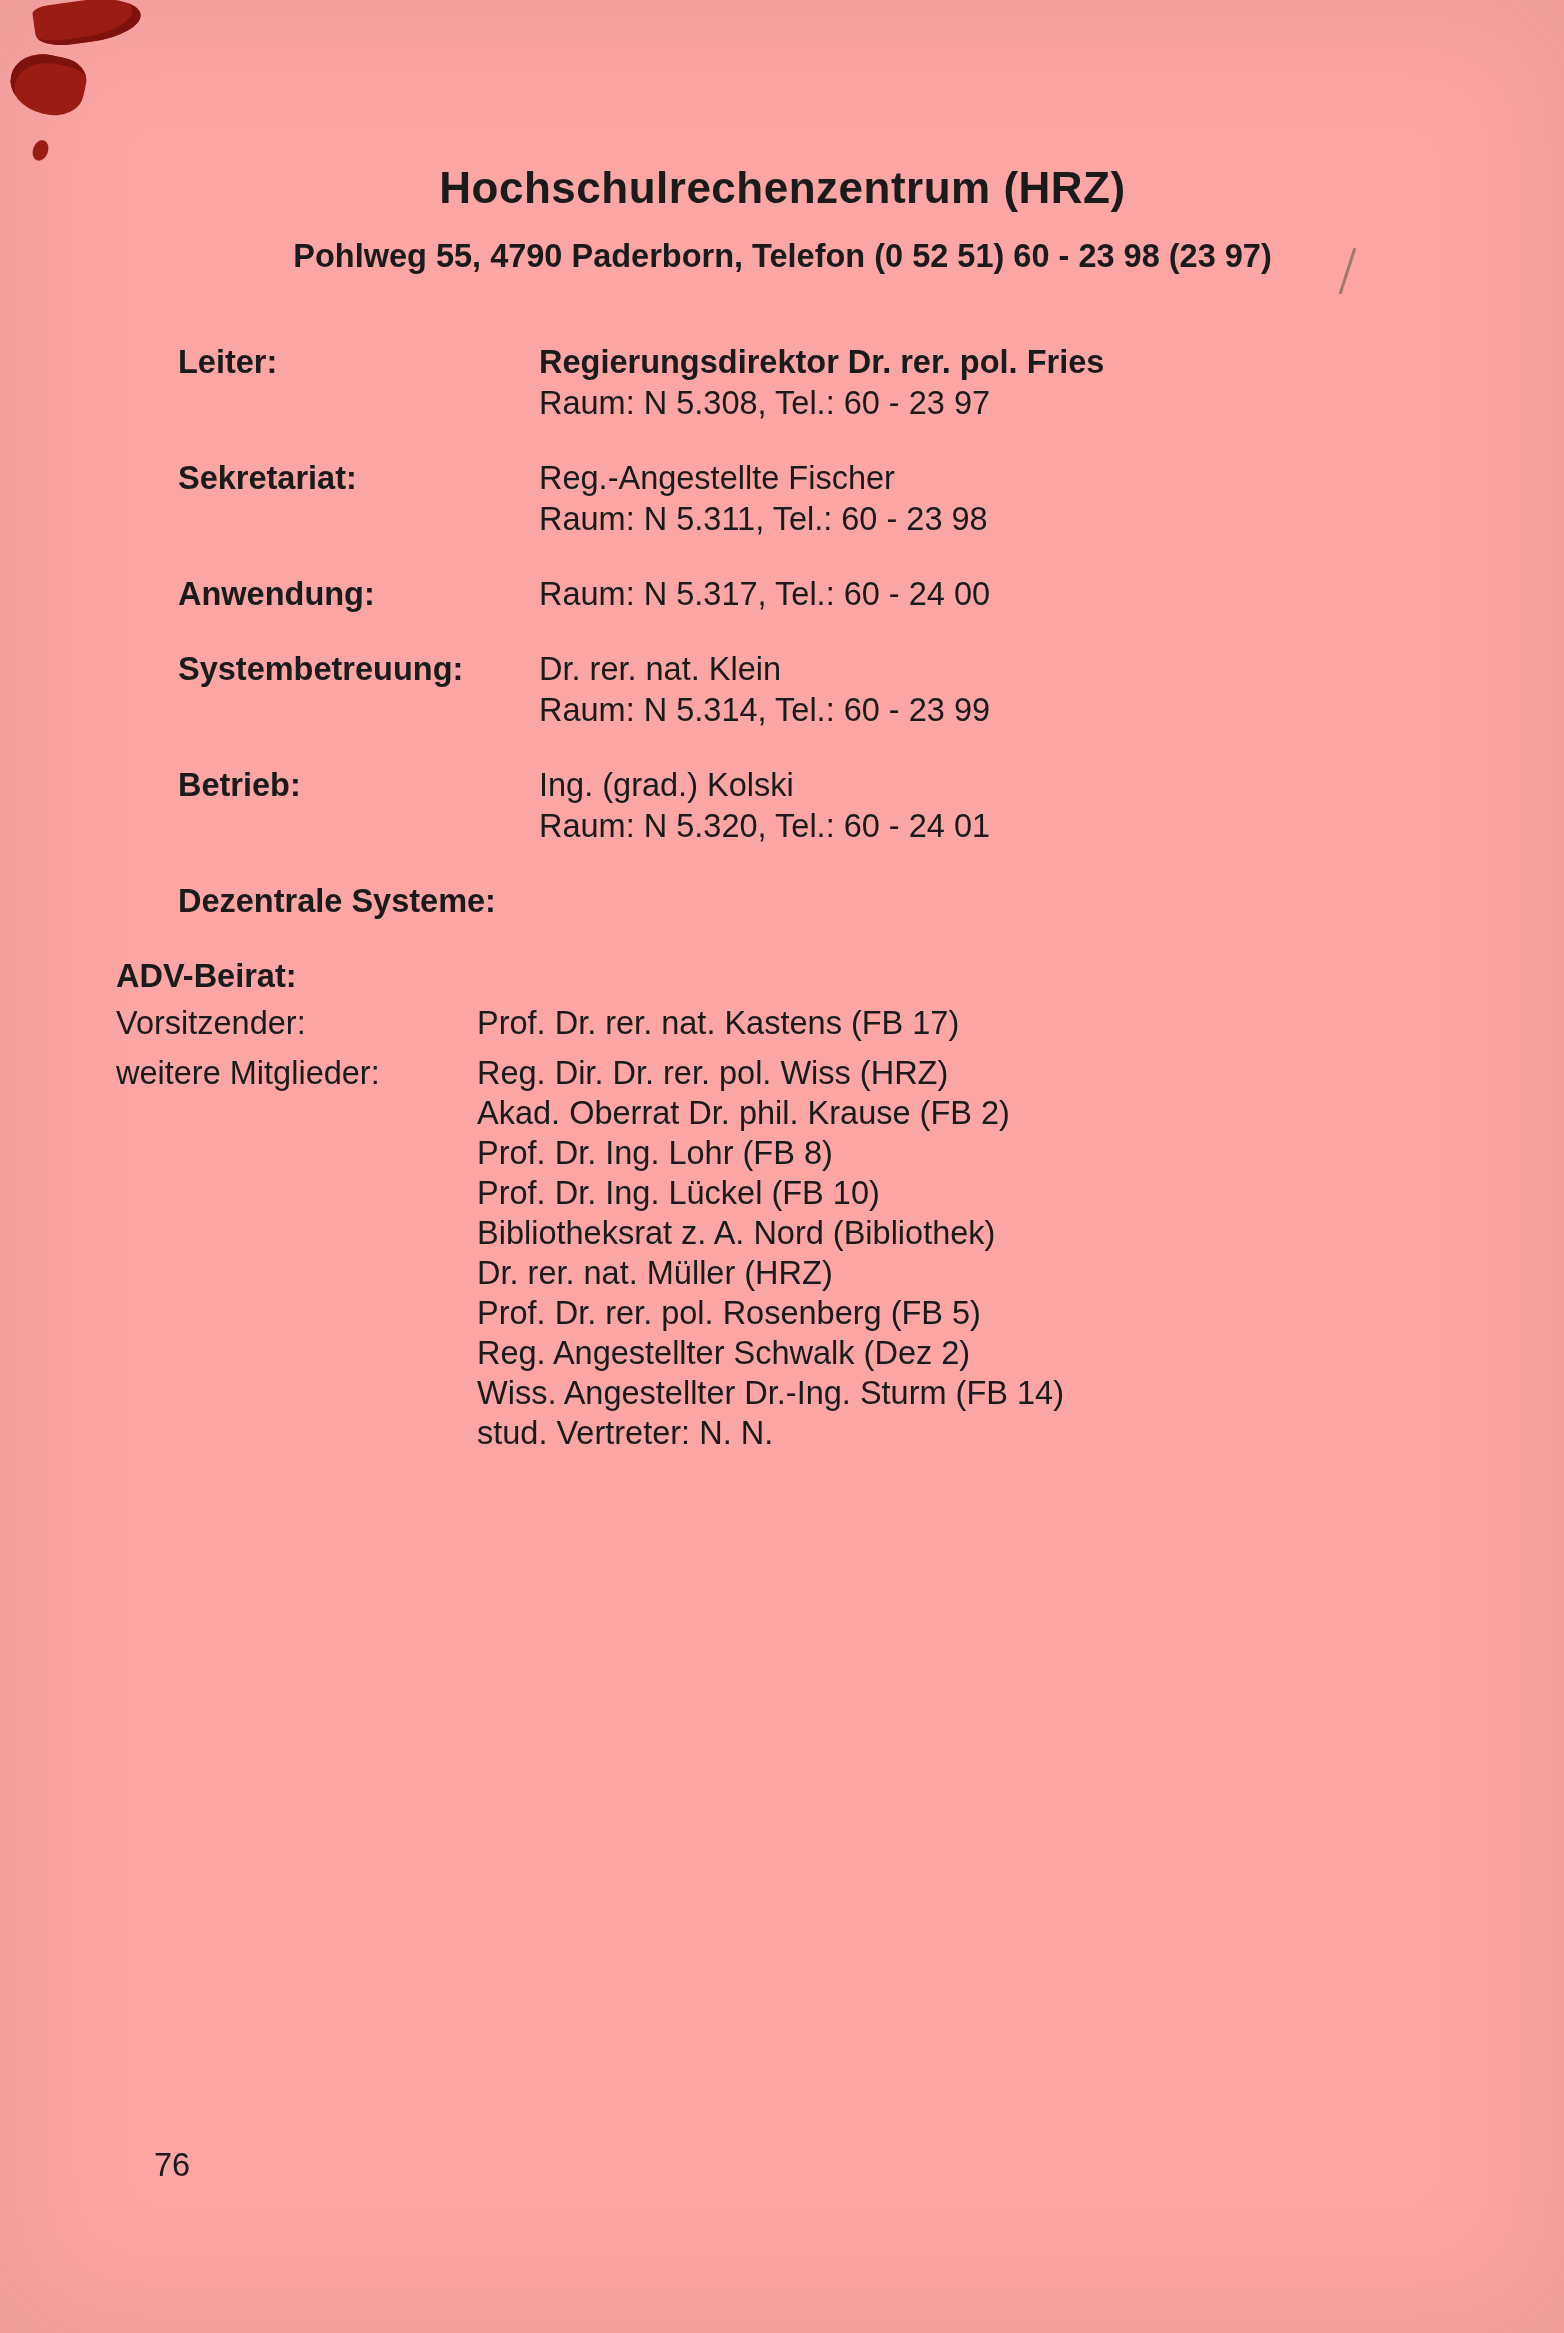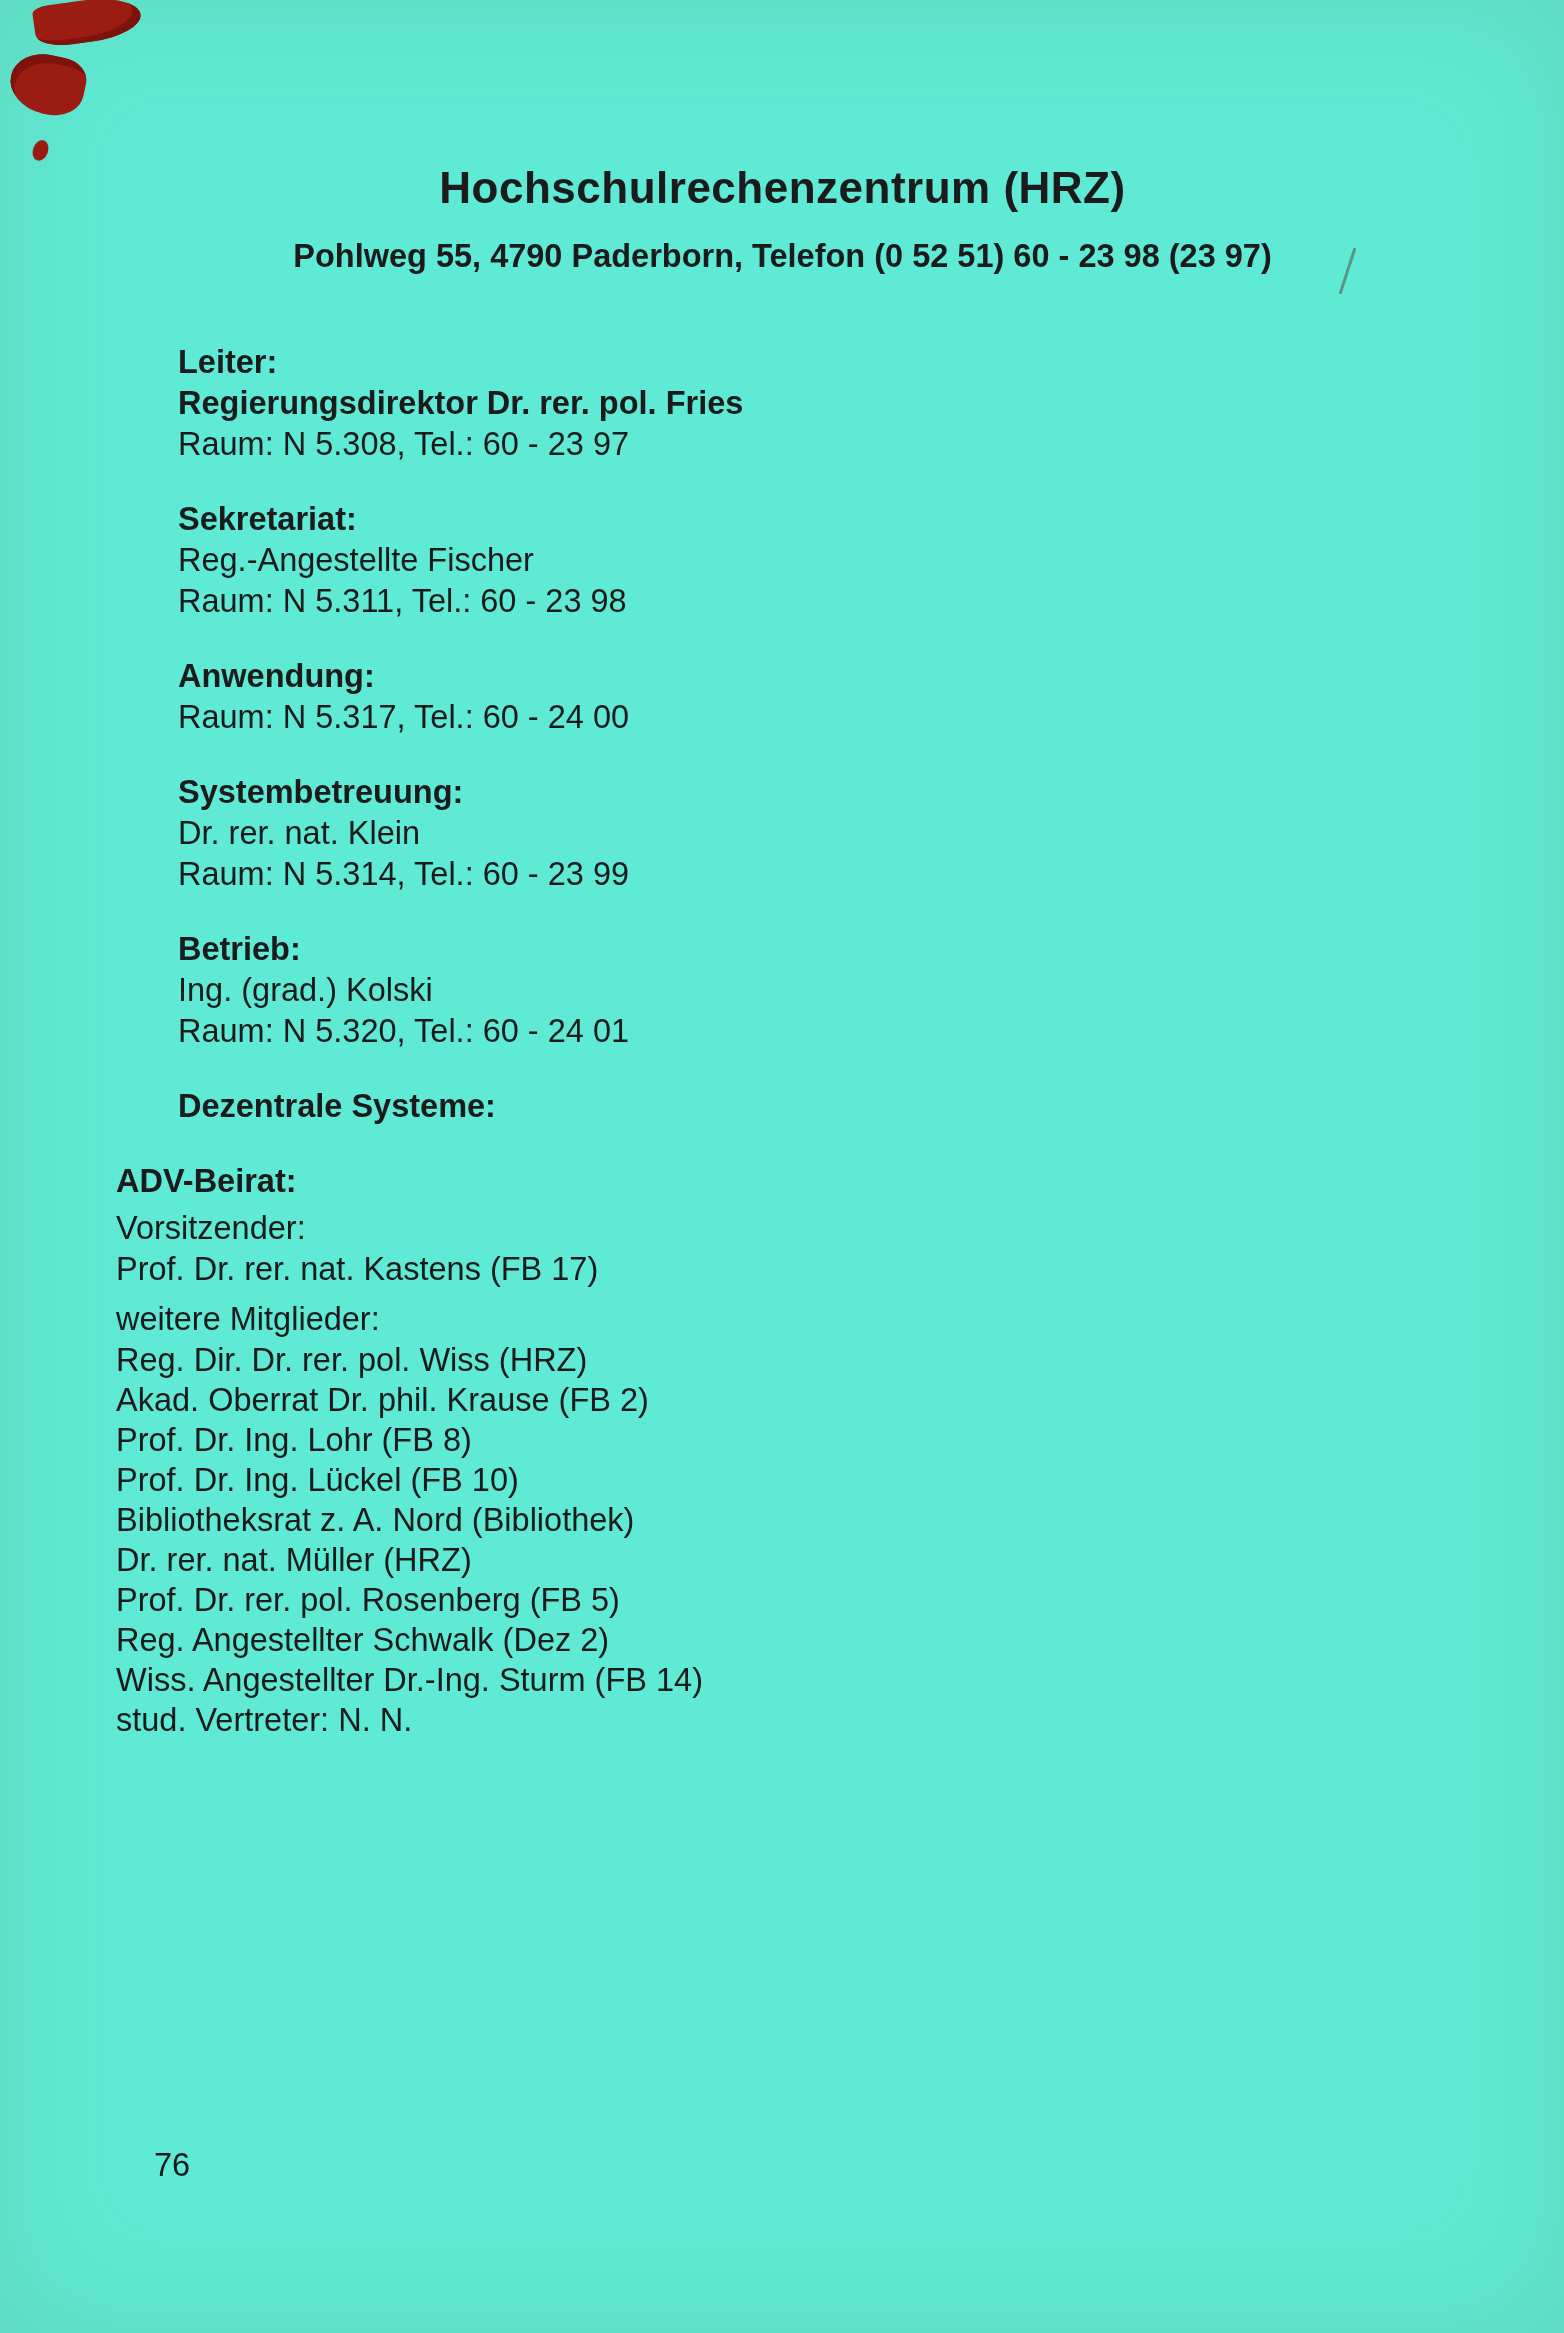--- a/index.html
+++ b/index.html
@@ -5,21 +5,21 @@
   html, body {
     margin: 0;
     padding: 0;
     background: #e8e2cf;
   }
   .page {
     position: relative;
     width: 1565px;
     height: 2333px;
     margin: 0 auto;
-    background: #5eead4;
+    background: #fca5a5;
     box-shadow: inset 0 0 134px rgba(120, 100, 60, 0.14);
     font-family: "Liberation Sans", sans-serif;
     color: #1b1b1b;
     overflow: hidden;
   }
 
   
   .stamp { position: absolute; background: #9b1c12; }
   .stamp-1 {
     left: 34px; top: 0px; width: 107px; height: 42px;
@@ -66,21 +66,20 @@
   .content {
     margin-left: 178px;
     margin-top: 67px;
     margin-right: 115px;
   }
 
   .row {
     display: flex;
     align-items: flex-start;
     margin-bottom: 34px;
-    flex-direction: column;
   }
   .row.tight { margin-bottom: 9.6px; }
 
   .label {
     flex: none;
     width: 361px;
     font-size: 32.5px;
     line-height: 41px;
     font-weight: 700;
   }

